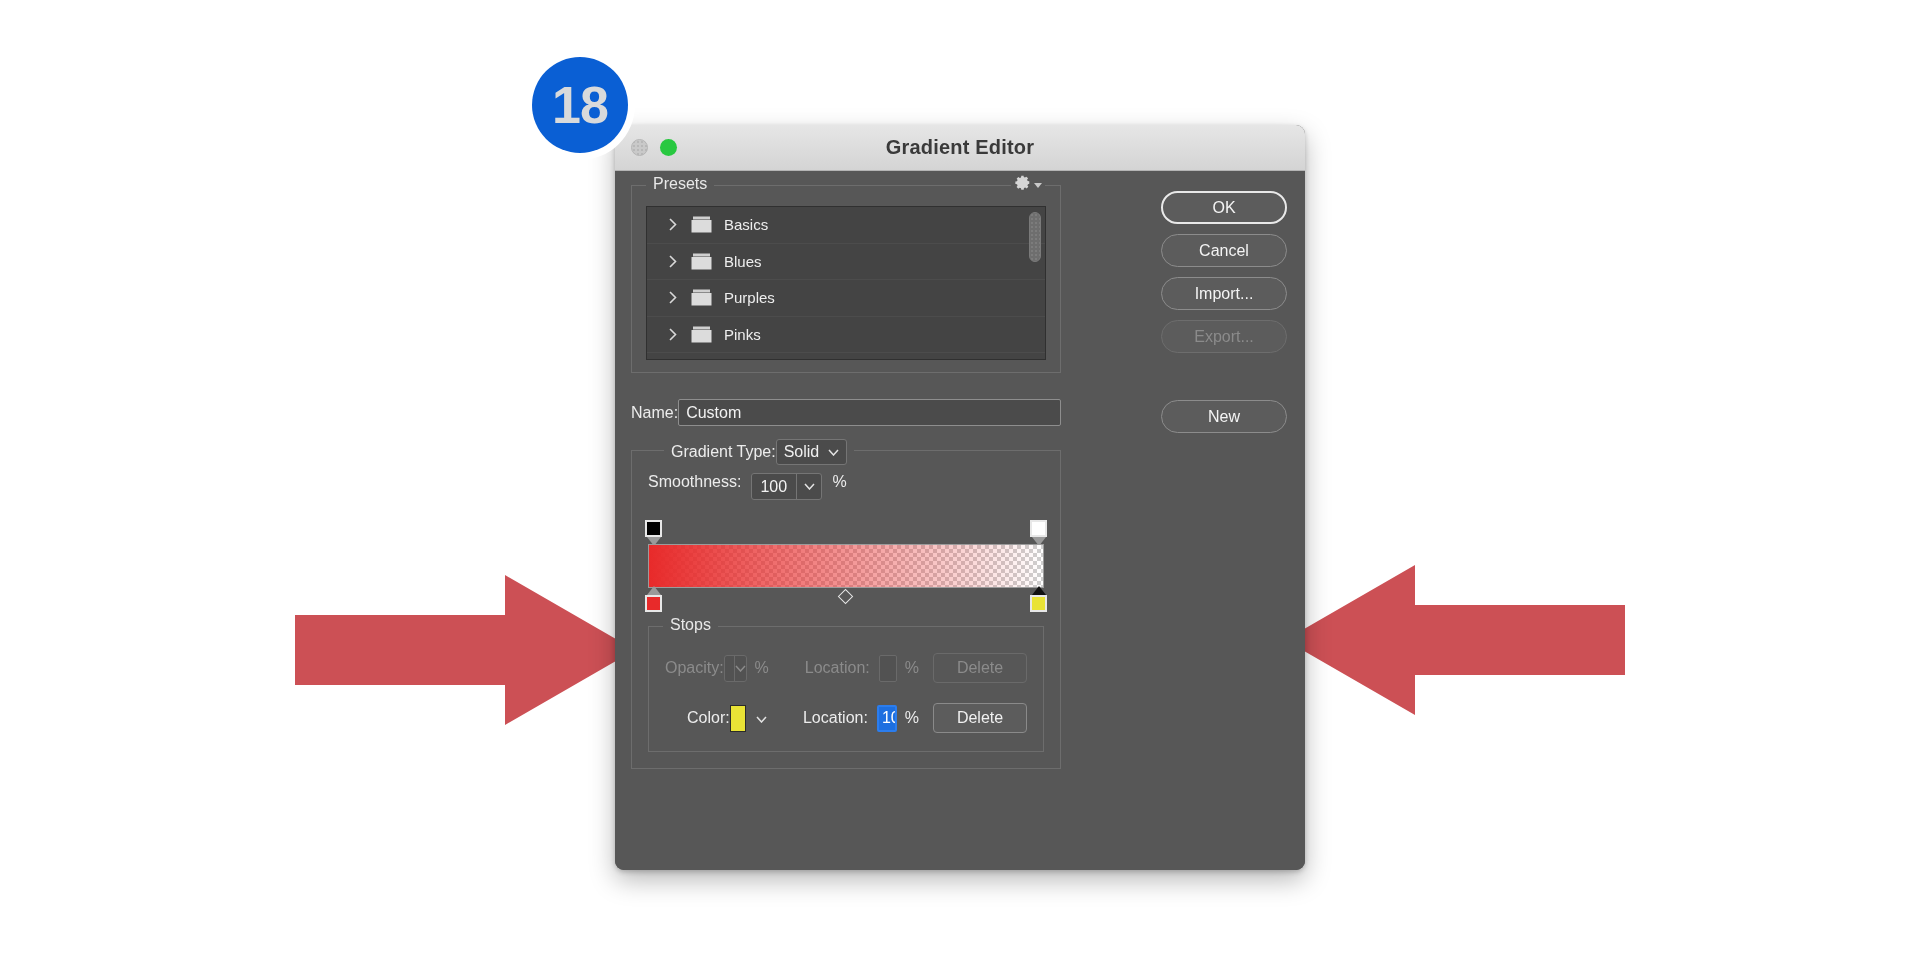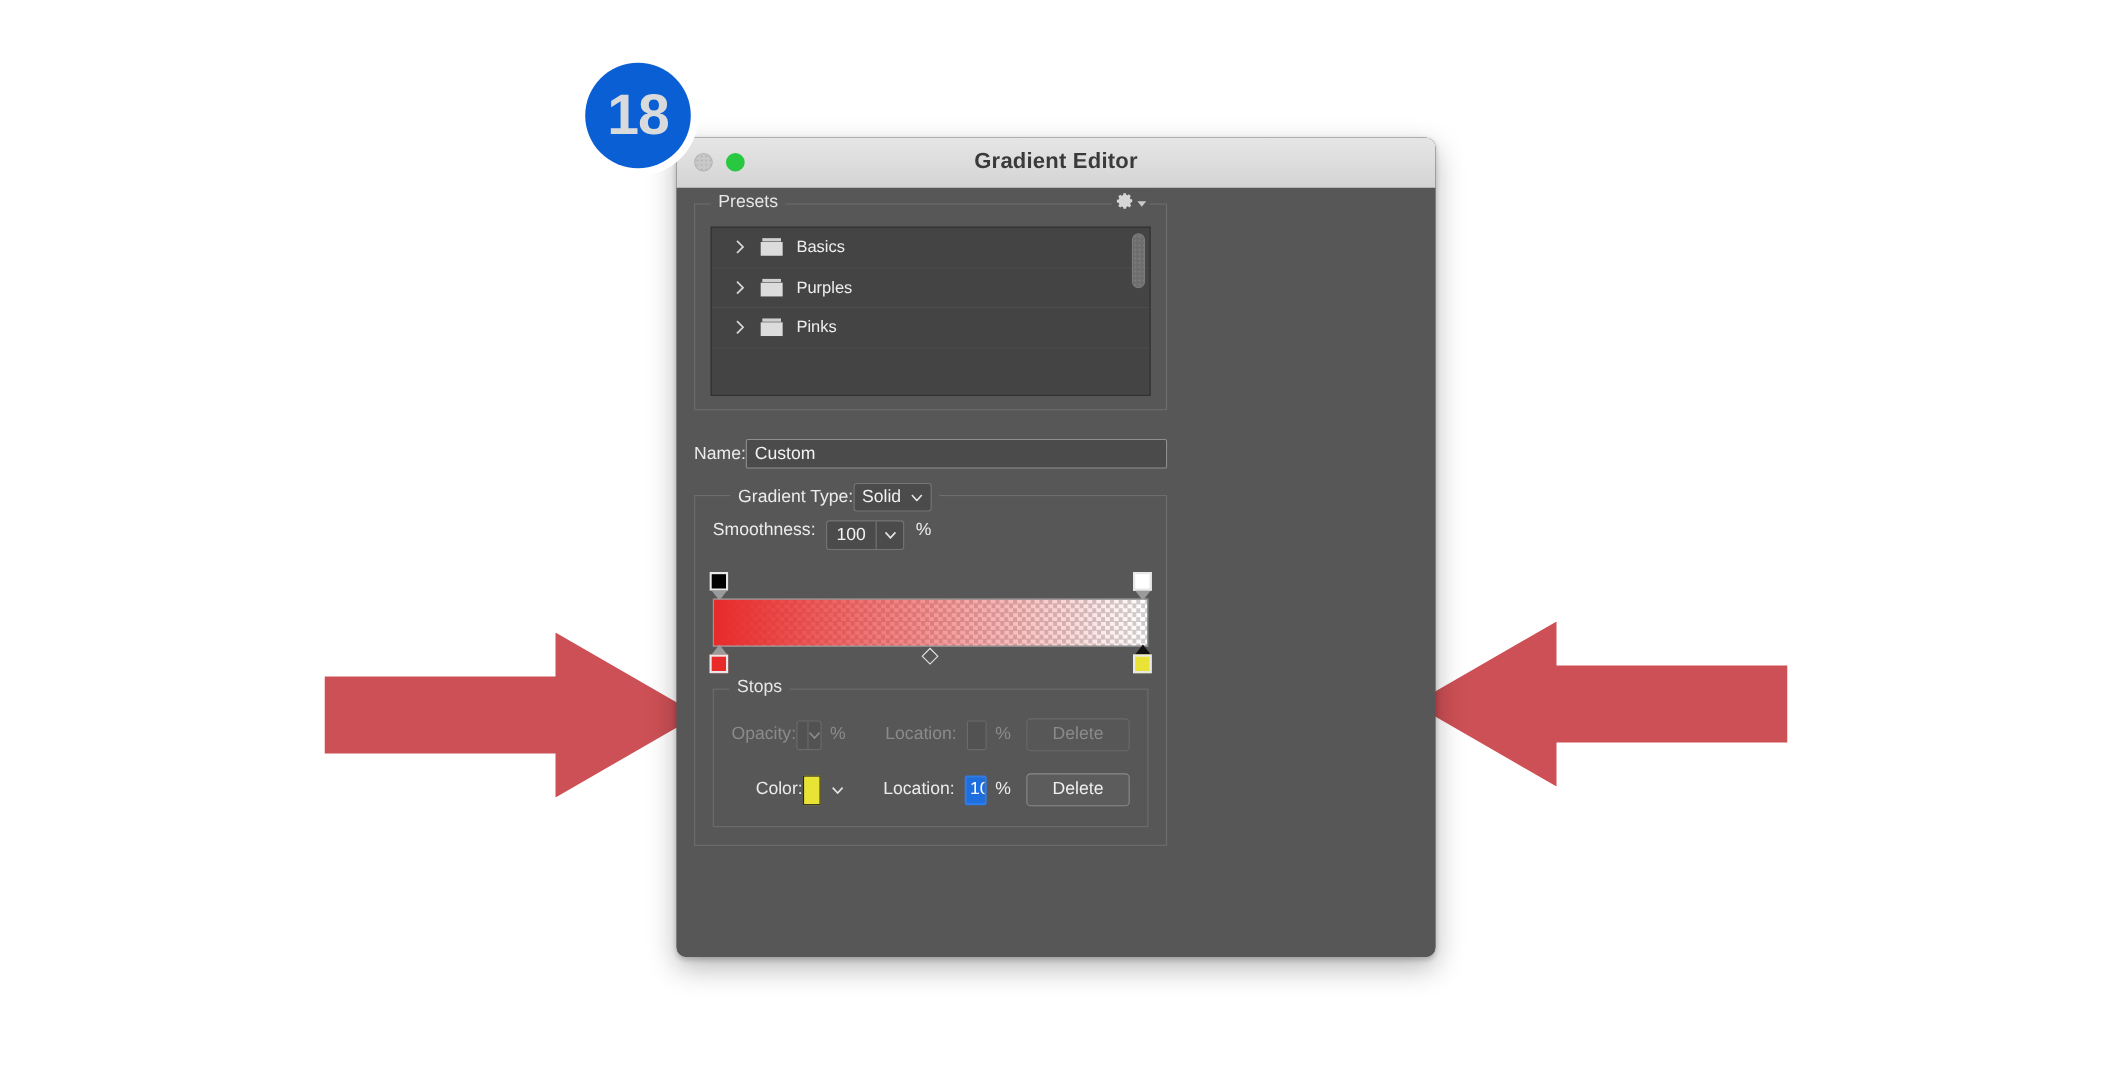--- a/index.html
+++ b/index.html
@@ -298,20 +298,34 @@
                 <svg width="8" height="13" viewBox="0 0 8 13">
                     <path d="M1 1 L6.5 6.5 L1 12" stroke="#d8d8d8" stroke-width="1.6" fill="none"></path>
                   </svg>
               </span>
               <span class="folder">
                 <svg width="21" height="17" viewBox="0 0 21 17">
                     <rect x="2" y="0.5" width="17" height="3" fill="#cfcfcf"></rect>
                     <rect x="0.5" y="4" width="20" height="12.5" fill="#dcdcdc"></rect>
                   </svg>
               </span>
+              <span class="preset-label">Blues</span>
+            </div>
+            <div class="preset-row">
+              <span class="chev">
+                <svg width="8" height="13" viewBox="0 0 8 13">
+                    <path d="M1 1 L6.5 6.5 L1 12" stroke="#d8d8d8" stroke-width="1.6" fill="none"></path>
+                  </svg>
+              </span>
+              <span class="folder">
+                <svg width="21" height="17" viewBox="0 0 21 17">
+                    <rect x="2" y="0.5" width="17" height="3" fill="#cfcfcf"></rect>
+                    <rect x="0.5" y="4" width="20" height="12.5" fill="#dcdcdc"></rect>
+                  </svg>
+              </span>
               <span class="preset-label">Purples</span>
             </div>
             <div class="preset-row">
               <span class="chev">
                 <svg width="8" height="13" viewBox="0 0 8 13">
                     <path d="M1 1 L6.5 6.5 L1 12" stroke="#d8d8d8" stroke-width="1.6" fill="none"></path>
                   </svg>
               </span>
               <span class="folder">
                 <svg width="21" height="17" viewBox="0 0 21 17">
@@ -412,16 +426,23 @@
               <span class="loc-field" style="margin-left:9px;">
                 <span class="loc-sel">100</span>
               </span>
               <span class="lbl" style="margin-left:8px;">%</span>
               <span class="btn-del" style="margin-left:14px;">Delete</span>
             </div>
           </div>
         </div>
       </div>
 
+      <div class="right-col">
+        <div class="btn primary">OK</div>
+        <div class="btn">Cancel</div>
+        <div class="btn">Import...</div>
+        <div class="btn disabled">Export...</div>
+        <div class="btn new">New</div>
+      </div>
 
     </div>
   </div>
 </div>
 
 </body></html>

